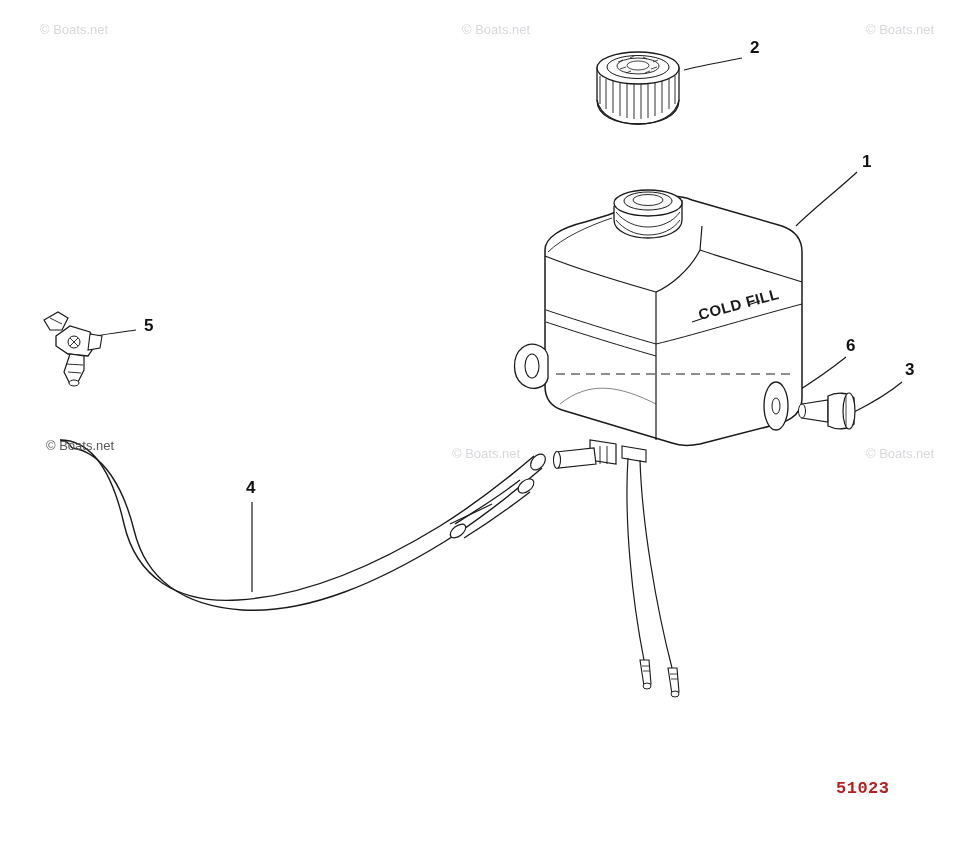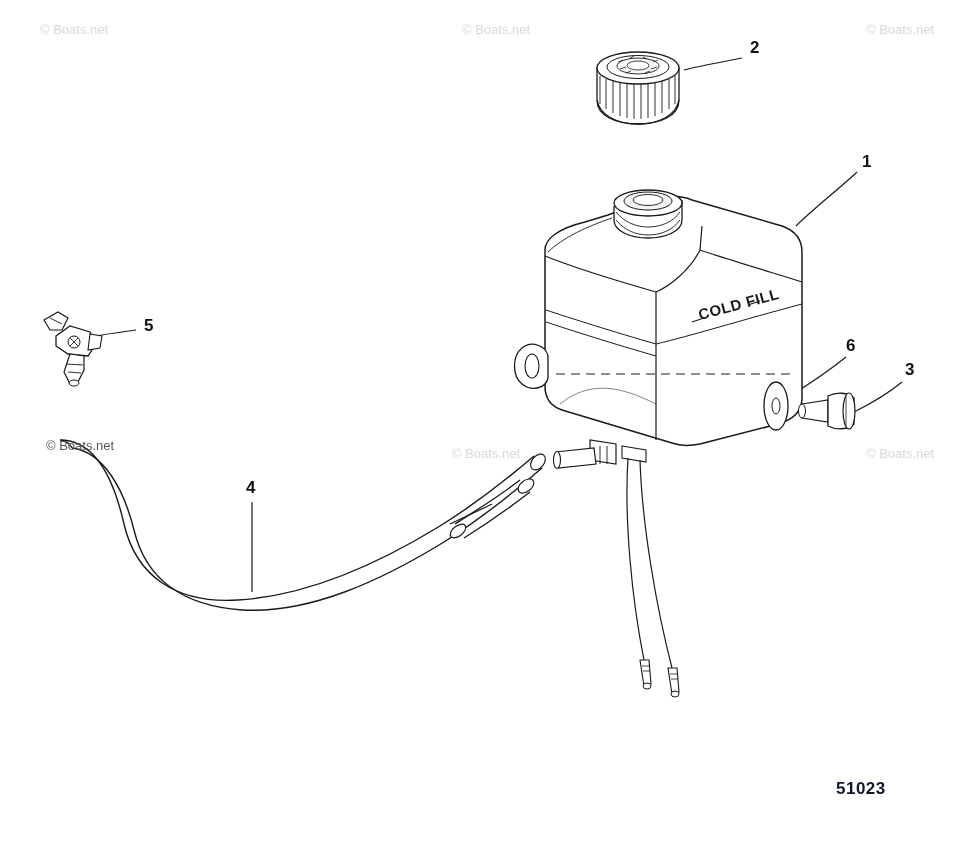--- a/index.html
+++ b/index.html
@@ -34,24 +34,24 @@
   .callout {
     position: absolute;
     font-family: "Liberation Sans", sans-serif;
     font-size: 17px;
     font-weight: bold;
     color: #111111;
     white-space: nowrap;
   }
   .partnum {
     position: absolute;
-    font-family: Liberation Sans, sans-serif;
+    font-family: Liberation Mono, monospace;
     font-size: 17px;
     font-weight: bold;
-    color: #0f172a;
+    color: #b91c1c;
     letter-spacing: 0.5px;
     text-align: center;
   }
   svg { display: block; }
 </style>
 </head>
 <body>
 
 <div id="diagram-root">
 

